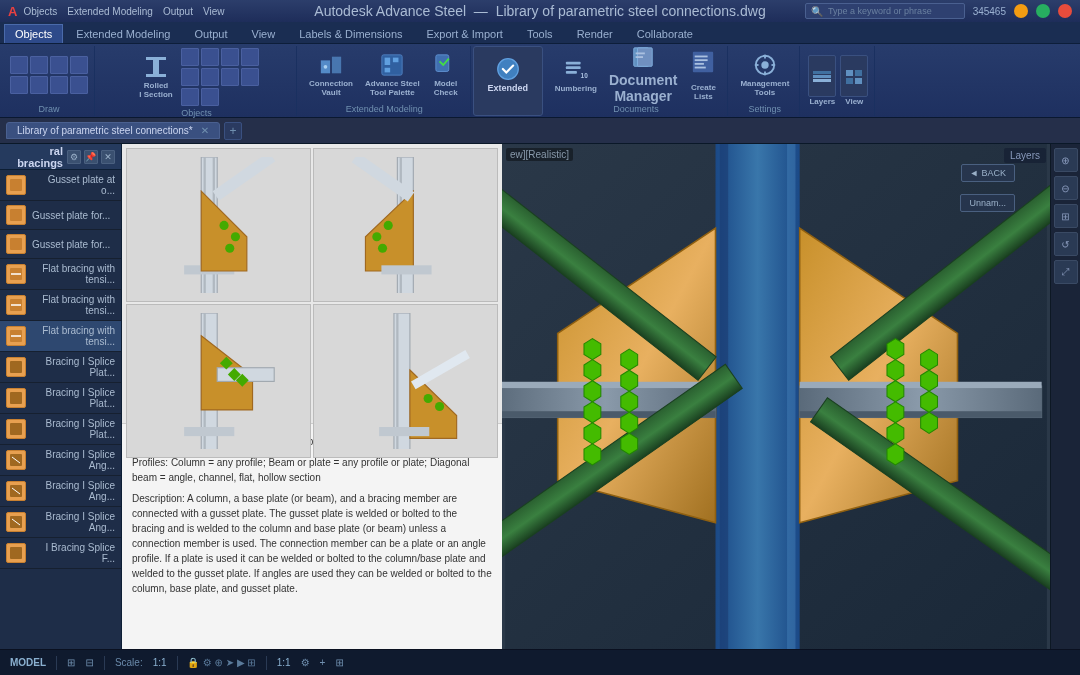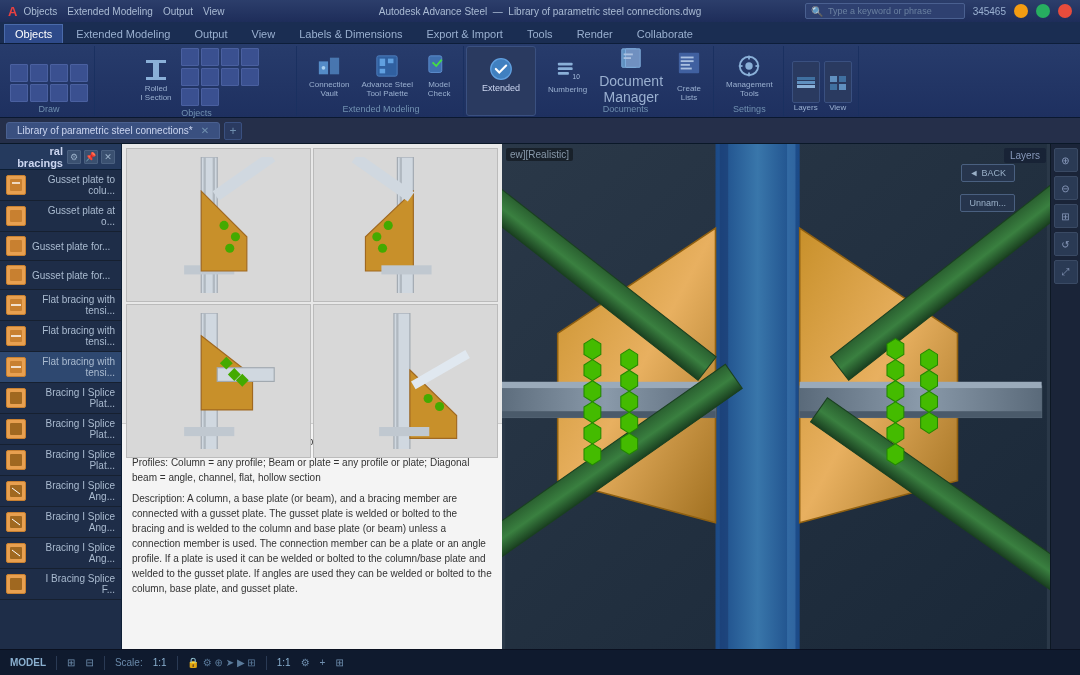--- a/index.html
+++ b/index.html
@@ -9,21 +9,21 @@
     #titlebar {
       height: 22px;
       background: linear-gradient(to bottom, #2c3e6b, #1e2d5a);
       display: flex;
       align-items: center;
       justify-content: space-between;
       padding: 0 8px;
       color: #ccd6f0;
       font-size: 10px;
     }
-    #titlebar .title-center { position: absolute; left: 50%; transform: translateX(-50%); font-size: 10px; color: #aabbd4; }
+    #titlebar .title-center { position: absolute; left: 50%; transform: translateX(-50%); font-size: 14px; color: #aabbd4; }
     #titlebar .title-left { display: flex; align-items: center; gap: 6px; }
     #titlebar .title-right { display: flex; align-items: center; gap: 8px; }
     #titlebar .search-box {
       background: #2e4070;
       border: 1px solid #4a6090;
       border-radius: 2px;
       padding: 1px 6px;
       color: #9ab0d0;
       font-size: 10px;
       width: 160px;
@@ -85,23 +85,24 @@
     }
     .ribbon-group-label {
       font-size: 9px;
       color: #7090b0;
       margin-top: auto;
       padding-top: 2px;
       white-space: nowrap;
     }
     .ribbon-icons {
       display: flex;
-      align-items: flex-end;
+      align-items: center;
       gap: 3px;
       flex: 1;
+      font-weight: bold;
     }
     .ribbon-btn {
       display: flex;
       flex-direction: column;
       align-items: center;
       justify-content: center;
       padding: 2px 4px;
       cursor: pointer;
       border-radius: 2px;
       color: #ccd6f0;
@@ -598,29 +599,20 @@
   <div id="left-panel">
     <div id="left-panel-header">
       <span>ral bracings</span>
       <div class="panel-controls">
         <div class="panel-ctrl-btn">⚙</div>
         <div class="panel-ctrl-btn">📌</div>
         <div class="panel-ctrl-btn">✕</div>
       </div>
     </div>
 
-    <div class="panel-item">
-      <div class="item-icon">
-        <svg width="14" height="14" viewBox="0 0 14 14">
-            <rect x="1" y="1" width="12" height="12" rx="1" fill="#c88030"></rect>
-            <rect x="3" y="4" width="8" height="2" fill="#fff" opacity="0.7"></rect>
-          </svg>
-      </div>
-      <span>Gusset plate to colu...</span>
-    </div>
     <div class="panel-item">
       <div class="item-icon">
         <svg width="14" height="14" viewBox="0 0 14 14">
             <rect x="1" y="1" width="12" height="12" rx="1" fill="#c88030"></rect>
           </svg>
       </div>
       <span>Gusset plate at o...</span>
     </div>
     <div class="panel-item">
       <div class="item-icon">

